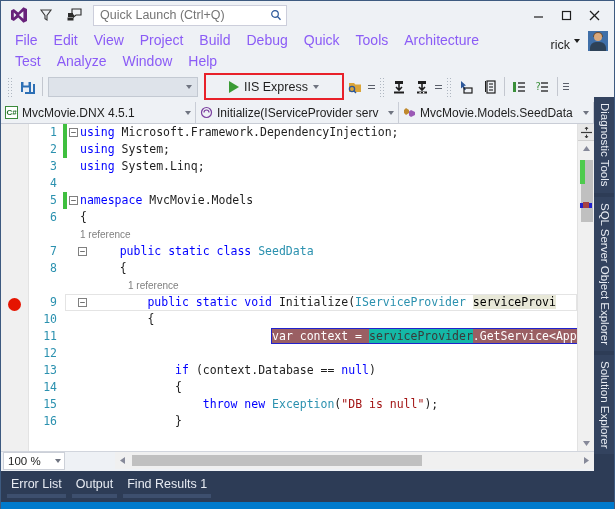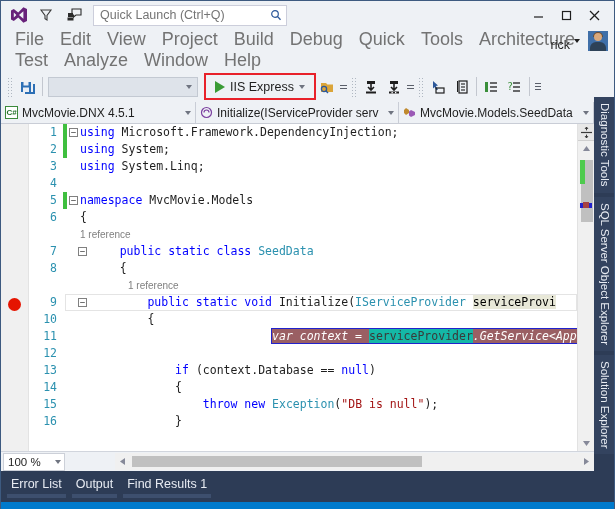--- a/index.html
+++ b/index.html
@@ -78,22 +78,22 @@
   .menubar {
     padding: 0 6px;
     background: #eef1f5;
     position: relative;
   }
   .menurow {
     display: flex; align-items: center;
     height: 21px;
   }
   .menu-item {
-    font-size: 18px;
-    color: #737373;
+    font-size: 14px;
+    color: #8b5cf6;
     padding: 2px 8px;
     white-space: nowrap;
     text-align: right;
   }
   .user-area {
     position: absolute;
     right: 6px; top: 1px;
     display: flex; align-items: center;
     gap: 4px;
   }
@@ -166,21 +166,21 @@
   }
   .caret-dn {
     width: 0; height: 0;
     border-left: 3.5px solid transparent;
     border-right: 3.5px solid transparent;
     border-top: 4px solid #6f7480;
   }
   .run-wrap {
     margin-left: 6px;
     border: 2px solid #e8212a;
-    padding: 1px 4px;
+    padding: 1px 18px;
     display: flex; align-items: center;
     flex: 0 0 auto;
     height: 27px;
   }
   .run-btn {
     display: flex; align-items: center; gap: 5px;
     padding: 2px 5px;
     height: 21px;
   }
   .play-tri {
@@ -346,21 +346,21 @@
   .k { color: #0000ff; }        
   .t { color: #2b91af; }        
   .s { color: #a31515; }        
   .p { color: #1e1e1e; }        
   .cref {
     color: #808080;
     font-family: "Liberation Sans", sans-serif;
     font-size: 10px;
   }
   .param-hl { background: #e8e8d8; }
-  .sel-dark { background: #9a5f63; color: #ffffff; font-style: italic; }
+  .sel-dark { background: #9a5f63; color: #ffffff; }
   .sel-light { background: #14b8a6; color: #3a3a3a; }
   .cur-line-box {
     position: absolute;
     left: 36px; right: 0; height: 17px;
     border: 1px solid #e4e4e4;
     pointer-events: none;
   }
 
   
   .vscroll {
@@ -403,21 +403,21 @@
   .vs-mark-bp2 {
     position: absolute; left: 5px; top: 46px;
     width: 6px; height: 6px;
     background: #a64141;
   }
 
   
   .hstrip {
     height: 20px;
     background: #eef1f5;
-    display: flex; align-items: center;
+    display: flex; 
     border-top: 1px solid #d1d5dd;
     gap: 47px;
   }
   .zoombox {
     width: 62px; height: 18px;
     background: #ffffff;
     border: 1px solid #ccd0d8;
     display: flex; align-items: center;
     padding: 0 3px 0 4px;
     margin-left: 2px;

